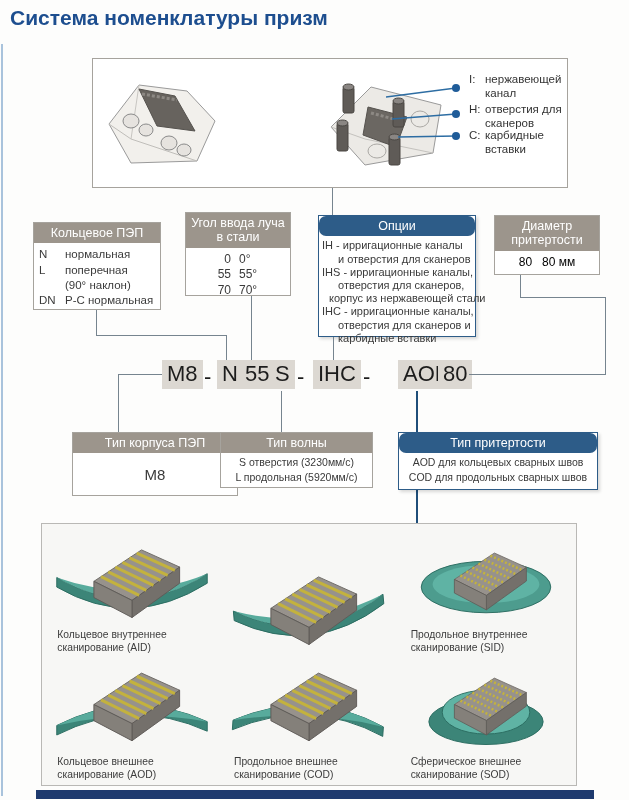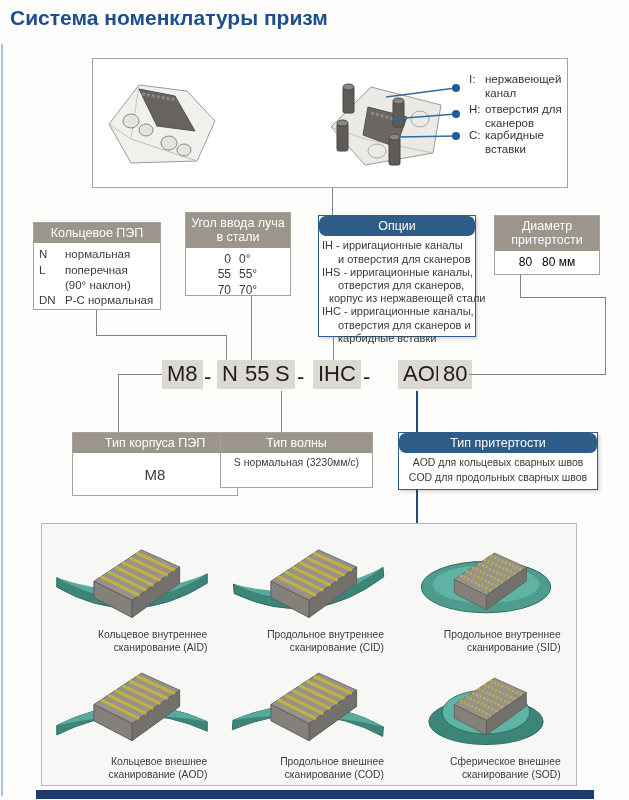--- a/index.html
+++ b/index.html
@@ -42,21 +42,21 @@
   .legend-key{flex:0 0 16px;}
   .legend-text{flex:1;}
 
   .center-body{display:flex;align-items:center;justify-content:center;font-size:15px;color:#3a3a3a;height:42px;}
   .lines-body{font-size:10.5px;line-height:1.35;text-align:center;color:#3a3a3a;padding-top:2px;}
 
   .gallery{position:absolute;left:41px;top:523px;width:536px;height:263px;background:#f7f7f5;border:1px solid #b9b8b5;box-sizing:border-box;
            display:grid;grid-template-columns:1fr 1fr 1fr;grid-template-rows:1fr 1fr;padding:4px 2px;}
   .cell{display:flex;flex-direction:column;align-items:center;justify-content:flex-end;}
   .cell svg{display:block;}
-  .caption{font-size:10.3px;line-height:1.25;text-align:right;color:#3c3c3c;width:150px;margin-top:1px;}
+  .caption{font-size:10.3px;line-height:1.25;text-align:left;color:#3c3c3c;width:150px;margin-top:1px;}
 
   .illu{position:absolute;}
 </style>
 </head>
 <body>
 
 <div id="stage">
 
   <div class="page-title">Система номенклатуры призм</div>
   <div class="leftline"></div>
@@ -207,21 +207,22 @@
   <div class="conn navy" style="left:416px;top:490px;width:2px;height:33px;"></div>
 
   <div class="box" style="left:37px;top:432px;width:166px;height:64px;margin-left:35px;">
     <div class="box-header">Тип корпуса ПЭП</div>
     <div class="center-body">M8</div>
   </div>
 
   <div class="box" style="left:220px;top:432px;width:153px;height:56px;">
     <div class="box-header">Тип волны</div>
     <div class="lines-body">
-      <div>S нормальная (3230мм/с)</div>
+      <div>S отверстия (3230мм/с)</div>
+      <div>L продольная (5920мм/с)</div>
     </div>
   </div>
 
   <div class="box blue" style="left:398px;top:432px;width:200px;height:58px;">
     <div class="box-header">Тип притертости</div>
     <div class="lines-body">
       <div>AOD для кольцевых сварных швов</div>
       <div>COD для продольных сварных швов</div>
     </div>
   </div>
@@ -270,21 +271,20 @@
     </div>
 
     <div class="cell">
       <svg width="170" height="100" viewBox="0 0 170 105">
         <g transform="rotate(-5 85 60)">
           <path d="M6,52 Q85,98 164,48 L164,58 Q85,108 6,62 Z" fill="#3c8578" stroke="#2a6b60" stroke-width="1"></path>
           <path d="M6,52 Q85,98 164,48 Q85,80 6,52 Z" fill="#58ab9c"></path>
         </g>
         <use href="#wedgeS" transform="translate(0,6)"></use>
       </svg>
-      <div class="caption">Продольное внутреннее сканирование (CID)</div>
     </div>
 
     <div class="cell">
       <svg width="170" height="100" viewBox="0 0 170 105">
         <ellipse cx="85" cy="62" rx="68" ry="27" fill="#4d9c8e" stroke="#2a6b60"></ellipse>
         <ellipse cx="85" cy="59" rx="56" ry="20" fill="#5fb3a4"></ellipse>
         <use href="#wedgeD" transform="translate(14,12) scale(0.84)"></use>
       </svg>
       <div class="caption">Продольное внутреннее сканирование (SID)</div>
     </div>

